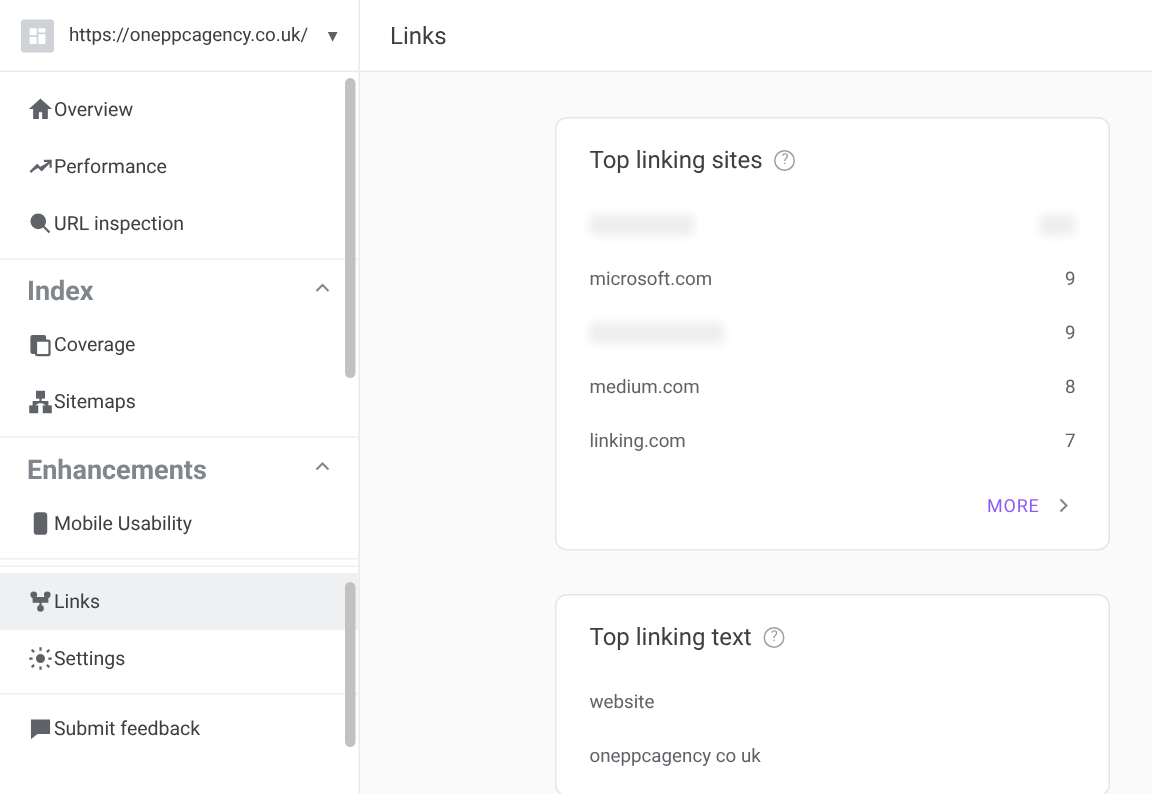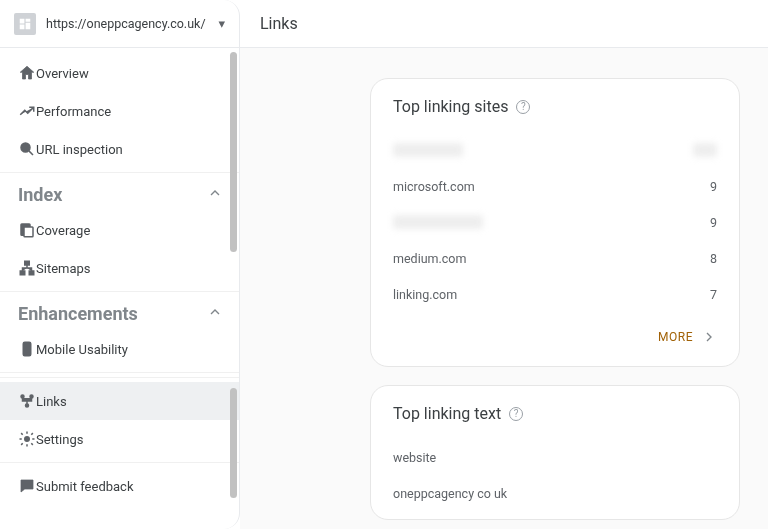--- a/index.html
+++ b/index.html
@@ -13,21 +13,20 @@
     overflow: hidden;
   }
   .app { display: flex; height: 100%; }
   
   .sidebar {
     width: 240px;
     border-right: 1px solid #e8eaed;
     display: flex;
     flex-direction: column;
     background: #fff;
-    border-radius: 16px;
   }
   .site-picker {
     display: flex;
     align-items: center;
     height: 48px;
     padding: 0 14px 0 14px;
     border-bottom: 1px solid #e8eaed;
     gap: 10px;
     cursor: pointer;
   }
@@ -93,23 +92,23 @@
   }
   .content{
     flex:1;
     overflow:auto;
     background:#fafafa;
     padding:30px 24px 10px 130px;
   }
   .card{
     background:#fff;
     border:1px solid #e6e6e6;
-    border-radius:18px;
+    border-radius:8px;
     padding:18px 22px 8px;
-    margin-bottom:18px;
+    margin-bottom:29px;
     width: 370px;
   }
   .card h2{
     font-size:16px;
     font-weight:400;
     color:#3c4043;
     display:flex; align-items:center; gap:8px;
     margin-bottom:16px;
   }
   .card h2 .help{
@@ -128,21 +127,21 @@
     display:inline-block;
     background:#eeeeee;
     color:transparent;
     filter: blur(3px);
     border-radius:3px;
   }
   .card-footer{
     display:flex;justify-content:flex-end;align-items:center;
     height:42px;
     gap:8px;
-    color:#a16207;
+    color:#8b5cf6;
     font-size:12px;
     letter-spacing:.5px;
     cursor:pointer;
     margin-top:4px;
   }
   .card-footer svg{width:16px;height:16px;stroke:#80868b;}
 </style>
 </head>
 <body>
 

